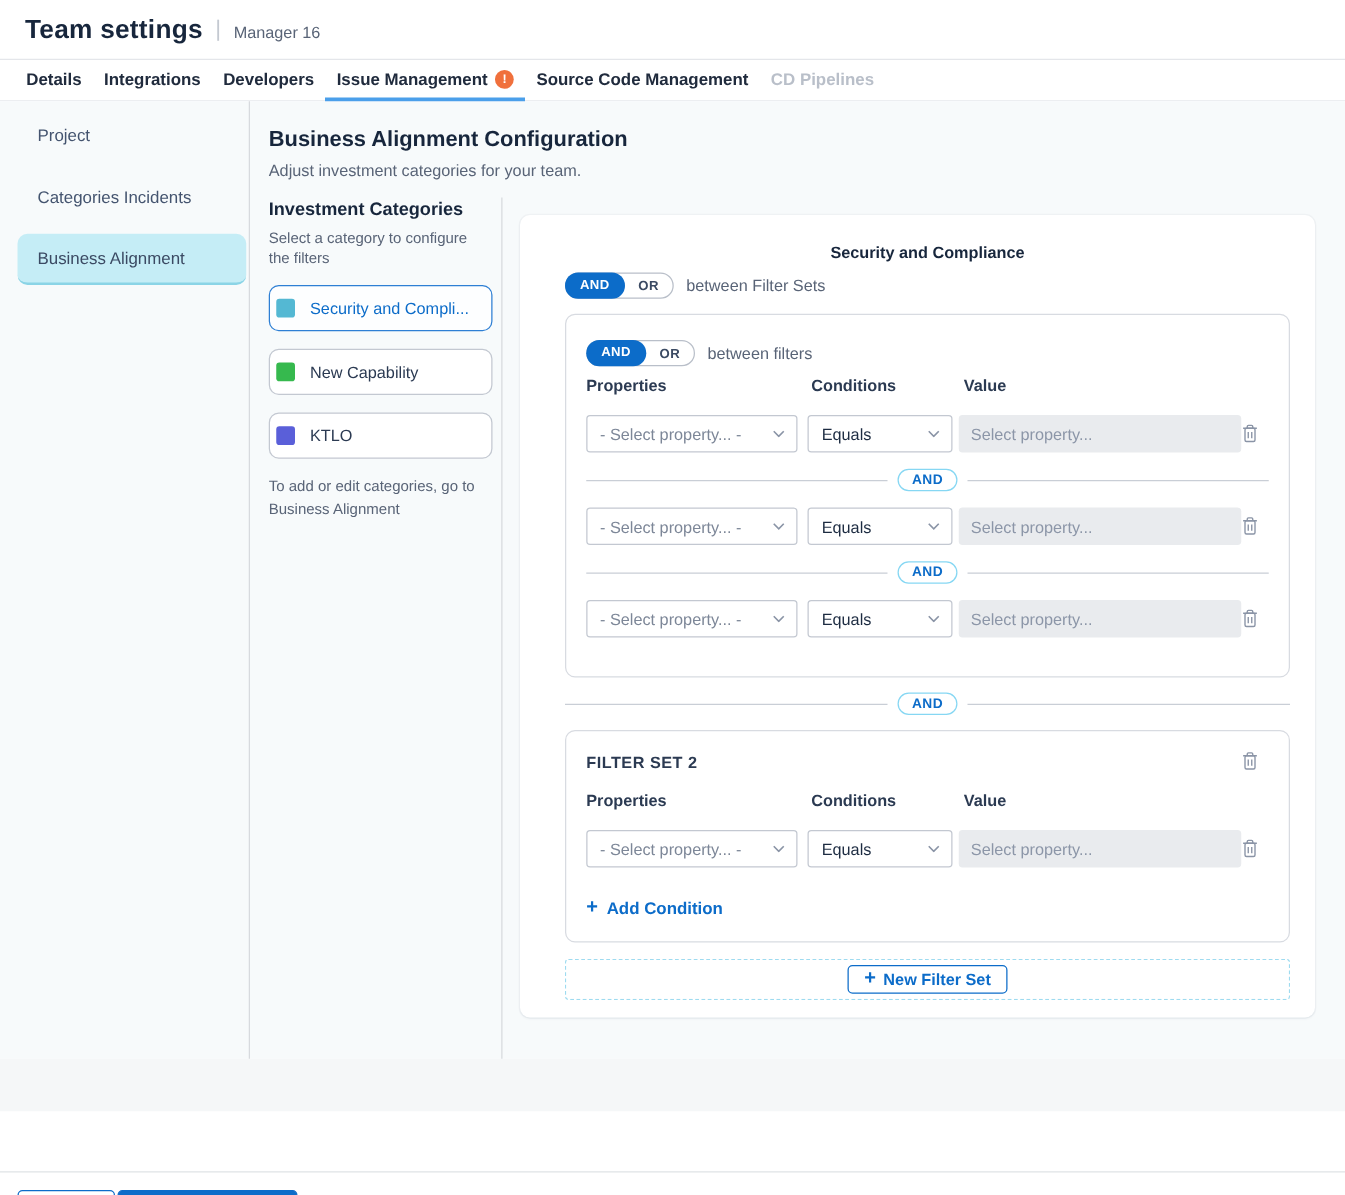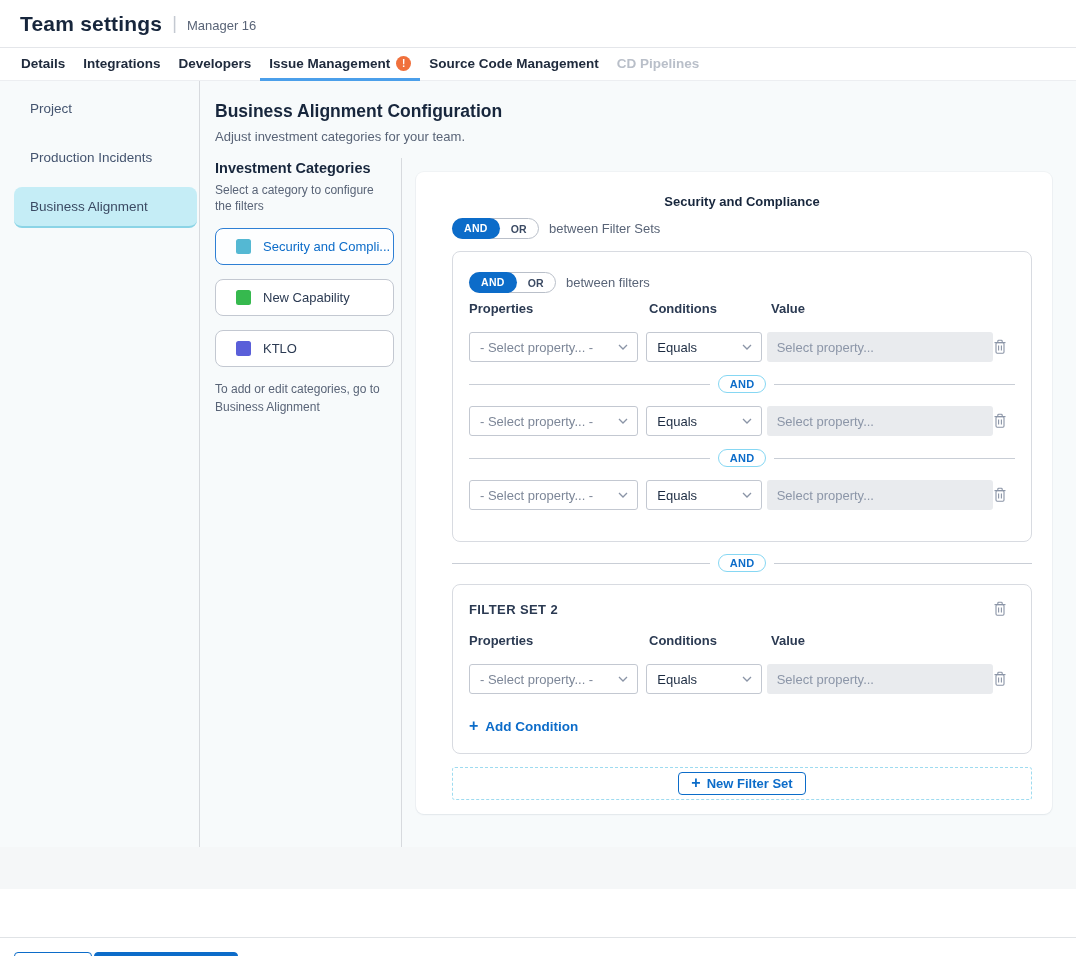--- a/index.html
+++ b/index.html
@@ -57,21 +57,21 @@
   .page-title{ font-size:17.5px; font-weight:bold; color:#17263c; }
   .page-subtitle{ font-size:13px; color:#596477; margin-top:7px;}
 
   .content-cols{ flex:1; display:flex; min-height:0;}
   .cat-col{ width:202px; flex:none; border-right:1px solid #d7dade; padding:2px 12px 0 15px;}
   .cat-title{ font-size:14.5px; font-weight:bold; color:#17263c;}
   .cat-hint{ font-size:12px; color:#596477; line-height:1.35; margin:6px 0 14px; width:170px;}
   .cat-btn{
     display:flex; align-items:center; gap:12px; width:179px; height:37px;
     background:#fff; border:1px solid #c3c8d1; border-radius:8px;
-    padding:0 20px; margin-bottom:14px; cursor:pointer;
+    padding:0 5px; margin-bottom:14px; cursor:pointer;
     font-size:13px; color:#2b3a52; white-space:nowrap; overflow:hidden;
   }
   .cat-btn.selected{ border:1.5px solid #2e7fd4; color:#0c6cc9; background:#fdfeff;}
   .cat-swatch{ width:15px; height:15px; border-radius:2.5px; flex:none;}
   .cat-footnote{ font-size:12px; color:#596477; line-height:1.45; width:175px; margin-top:2px;}
 
   
   .panel-col{ flex:1; padding:14px 24px 0 14px; min-width:0;}
   .panel-card{
     background:#fff; border-radius:8px; height:642px;
@@ -194,21 +194,21 @@
   </div>
   <div class="tab disabled">
     <span>CD Pipelines</span>
   </div>
 </nav>
 
 <div class="content">
 
   <aside class="sidebar">
     <div class="side-item">Project</div>
-    <div class="side-item">Production Incidents</div>
+    <div class="side-item">Categories Incidents</div>
     <div class="side-item selected">Business Alignment</div>
   </aside>
 
   <div class="content-right">
     <div class="page-head">
       <div class="page-title">Business Alignment Configuration</div>
       <div class="page-subtitle">Adjust investment categories for your team.</div>
     </div>
 
     <div class="content-cols">

